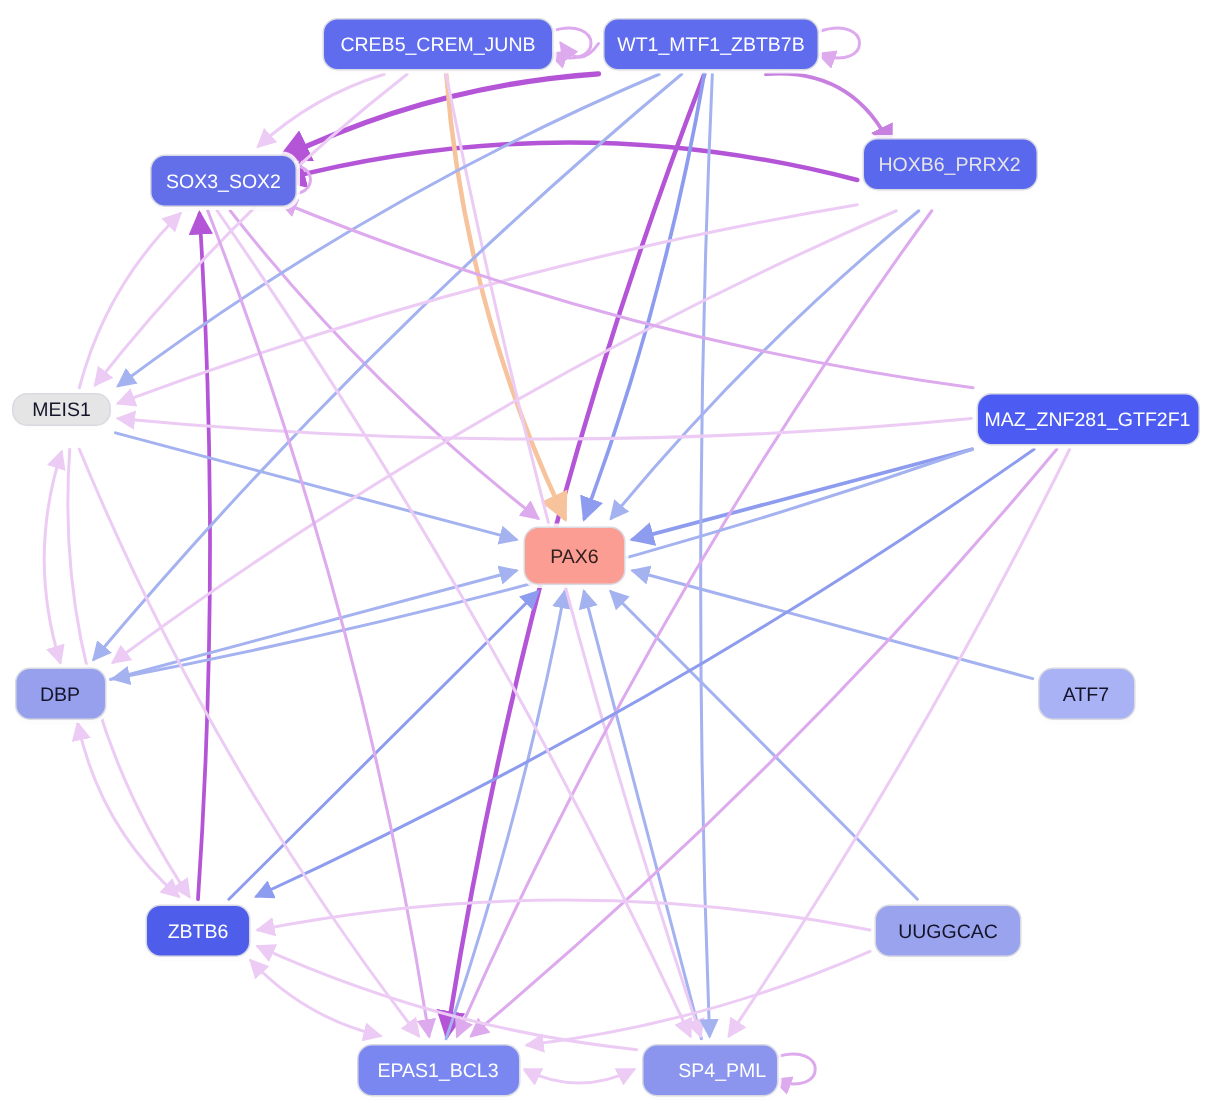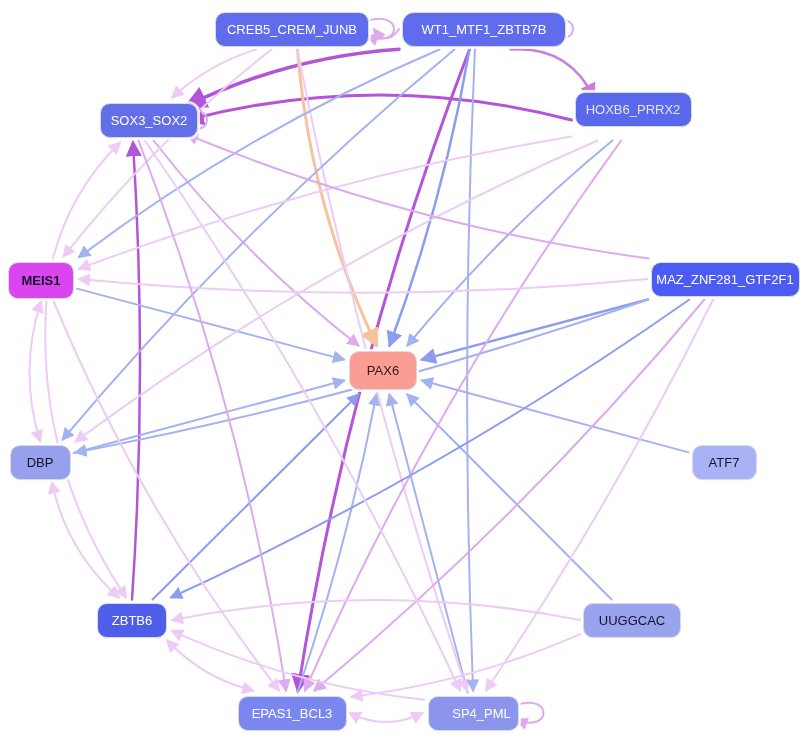--- a/index.html
+++ b/index.html
@@ -100,30 +100,30 @@
       <path d="M 580.0 634.2 Q 470.4 682.5 351.5 696.7" fill="none" stroke="#ecccf4" stroke-width="2" stroke-linecap="round" marker-end="url(#arrow-pale)"></path>
       <path d="M 546 21 C 582 9, 582 49, 546 36" fill="none" stroke="#ddaaee" stroke-width="2" stroke-linecap="round" marker-end="url(#arrow-lav)"></path>
       <path d="M 180 112 C 216 100, 216 140, 180 127" fill="none" stroke="#ddaaee" stroke-width="2" stroke-linecap="round" marker-end="url(#arrow-lav)"></path>
       <path d="M 516.5 705 C 552.5 693, 552.5 733, 516.5 720" fill="none" stroke="#ddaaee" stroke-width="2" stroke-linecap="round" marker-end="url(#arrow-lav)"></path>
       <path d="M 367 21 C 403 9, 403 49, 367 36" fill="none" stroke="#ddaaee" stroke-width="2" stroke-linecap="round" marker-end="url(#arrow-lav)"></path>
     </svg>
   <div id="node-layer">
       <div class="node" style="left: 215px; top: 11.5px; width: 154px; height: 35px; background: rgb(95, 108, 238); color: rgb(255, 255, 255);">
         <span>CREB5_CREM_JUNB</span>
       </div>
-      <div class="node" style="left: 402px; top: 11.5px; width: 164px; height: 35px; background: rgb(95, 108, 238); color: rgb(255, 255, 255); border-radius: 12px;">
+      <div class="node" style="left: 402px; top: 11.5px; width: 144px; height: 35px; background: rgb(95, 108, 238); color: rgb(255, 255, 255);">
         <span>WT1_MTF1_ZBTB7B</span>
       </div>
       <div class="node" style="left: 84px; top: 102.5px; width: 98px; height: 35px; background: rgb(98, 111, 232); color: rgb(255, 255, 255); margin-left: 16px;">
         <span>SOX3_SOX2</span>
       </div>
       <div class="node" style="left: 574.5px; top: 92px; width: 117px; height: 35px; background: rgb(90, 104, 238); color: #e5e5e5;">
         <span>HOXB6_PRRX2</span>
       </div>
-      <div class="node" style="left: 8px; top: 261.5px; width: 66px; height: 37px; background: #d946ef; color: rgb(20, 20, 42); font-weight: bold;">
+      <div class="node" style="left: 8px; top: 261.5px; width: 66px; height: 22px; background: #e5e5e5; color: rgb(20, 20, 42);">
         <span>MEIS1</span>
       </div>
       <div class="node" style="left: 650.5px; top: 261.5px; width: 149px; height: 35px; background: rgb(76, 92, 242); color: rgb(255, 255, 255);">
         <span>MAZ_ZNF281_GTF2F1</span>
       </div>
       <div class="node" style="left: 349px; top: 350.5px; width: 68px; height: 39px; background: rgb(251, 157, 146); color: rgb(50, 32, 30);">
         <span>PAX6</span>
       </div>
       <div class="node" style="left: 9.5px; top: 444.5px; width: 61px; height: 35px; background: rgb(150, 160, 236); color: rgb(20, 20, 42);">
         <span>DBP</span>

